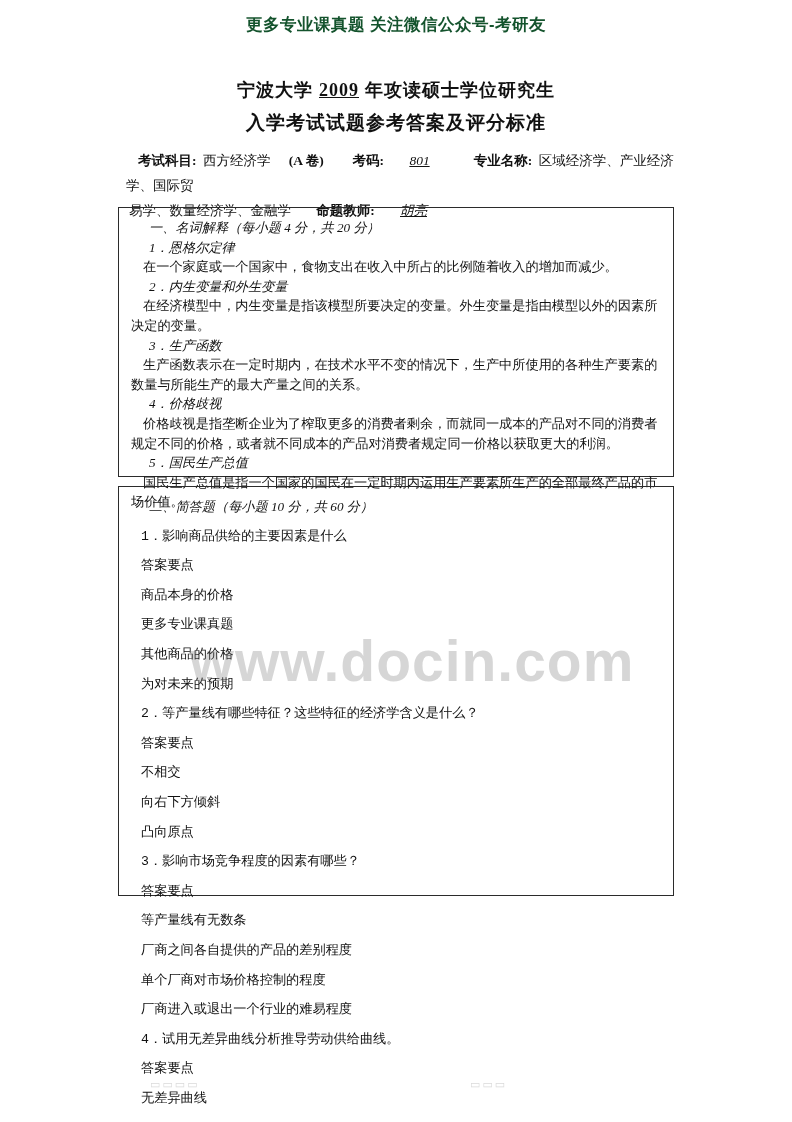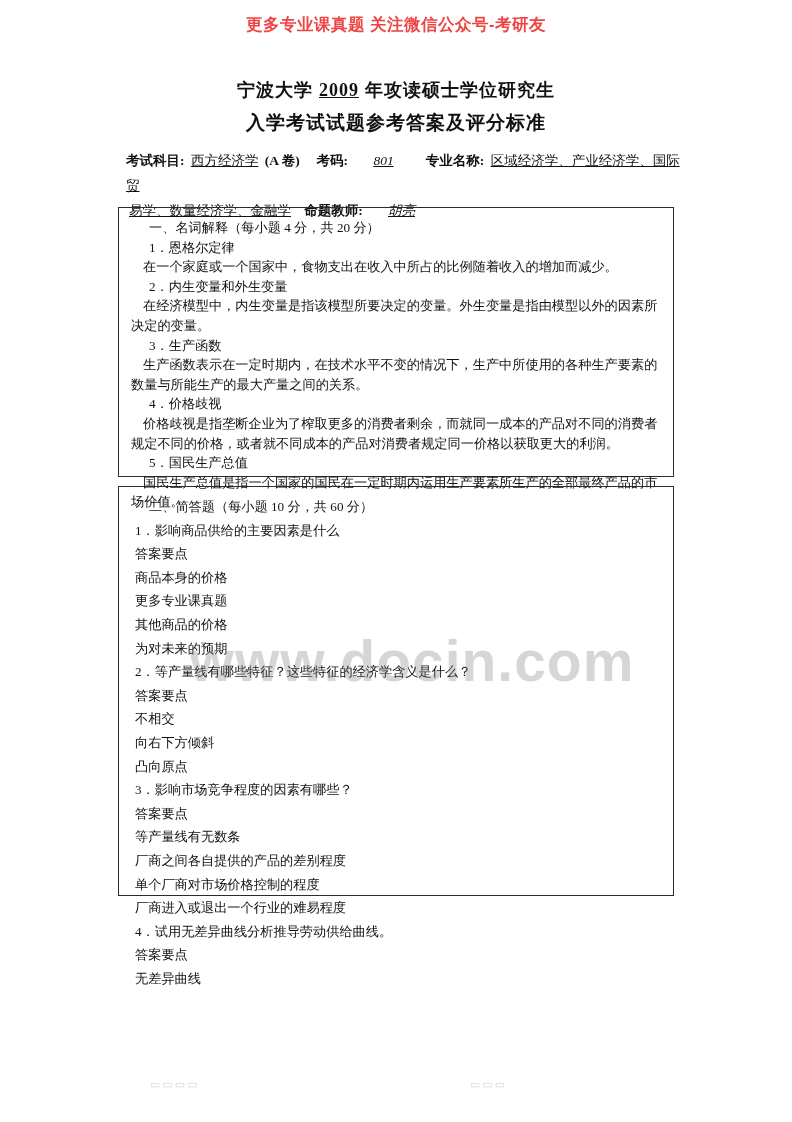--- a/index.html
+++ b/index.html
@@ -22,21 +22,21 @@
     box-sizing: border-box;
   }
 
   
   .banner {
     position: absolute;
     top: 14px;
     left: 0;
     width: 792px;
     text-align: center;
-    color: #ef4444;
+    color: #14532d;
     font-weight: bold;
     font-size: 16.5px;
     letter-spacing: 0.5px;
     font-family: "Liberation Sans", "DejaVu Sans", sans-serif;
   }
 
   
   .title-block {
     position: absolute;
     top: 78px;
@@ -64,23 +64,22 @@
 
   
   .info {
     position: absolute;
     top: 148px;
     left: 126px;
     width: 560px;
     font-size: 13.5px;
     line-height: 25px;
   }
-  .info b { font-weight: bold; }
+  .info b { font-weight: bold; margin-left: 12px; }
   .u {
-    text-decoration: underline;
     padding: 0 3px;
     margin-top: 24px;
   }
   .u-wide {
     text-decoration: underline;
     padding: 0 22px;
     font-style: italic;
   }
 
   
@@ -91,23 +90,23 @@
     border: 1px solid #2b2b2b;
     box-sizing: border-box;
     padding: 10px 12px 12px 12px;
     font-size: 13.2px;
     line-height: 19.6px;
   }
   .box1 { top: 207px; height: 270px; }
   .box2 { top: 486px; height: 410px; }
 
   .p { margin: 0; }
-  .indent1 { text-indent: 18px; }
+  .indent1 { text-indent: 18px; font-style: italic; }
   .indent2 { text-indent: 12px; }
-  .hang { margin: 4px; }
+  .hang { margin: 10px; font-family: Liberation Mono, monospace; }
 
   
   .watermark {
     position: absolute;
     top: 628px;
     left: 0;
     width: 792px;
     text-align: center;
     font-family: "Liberation Sans", "DejaVu Sans", sans-serif;
     font-size: 57px;

